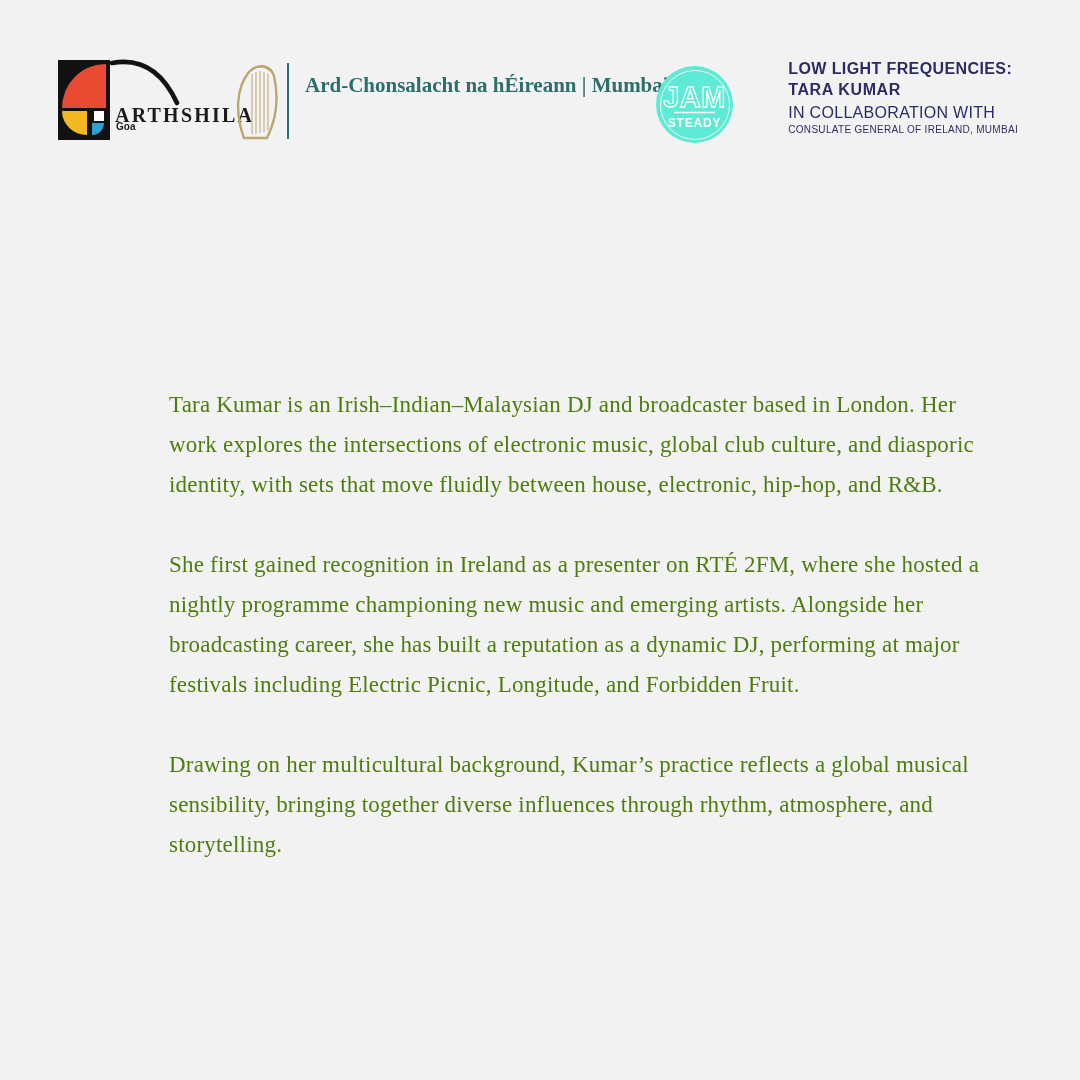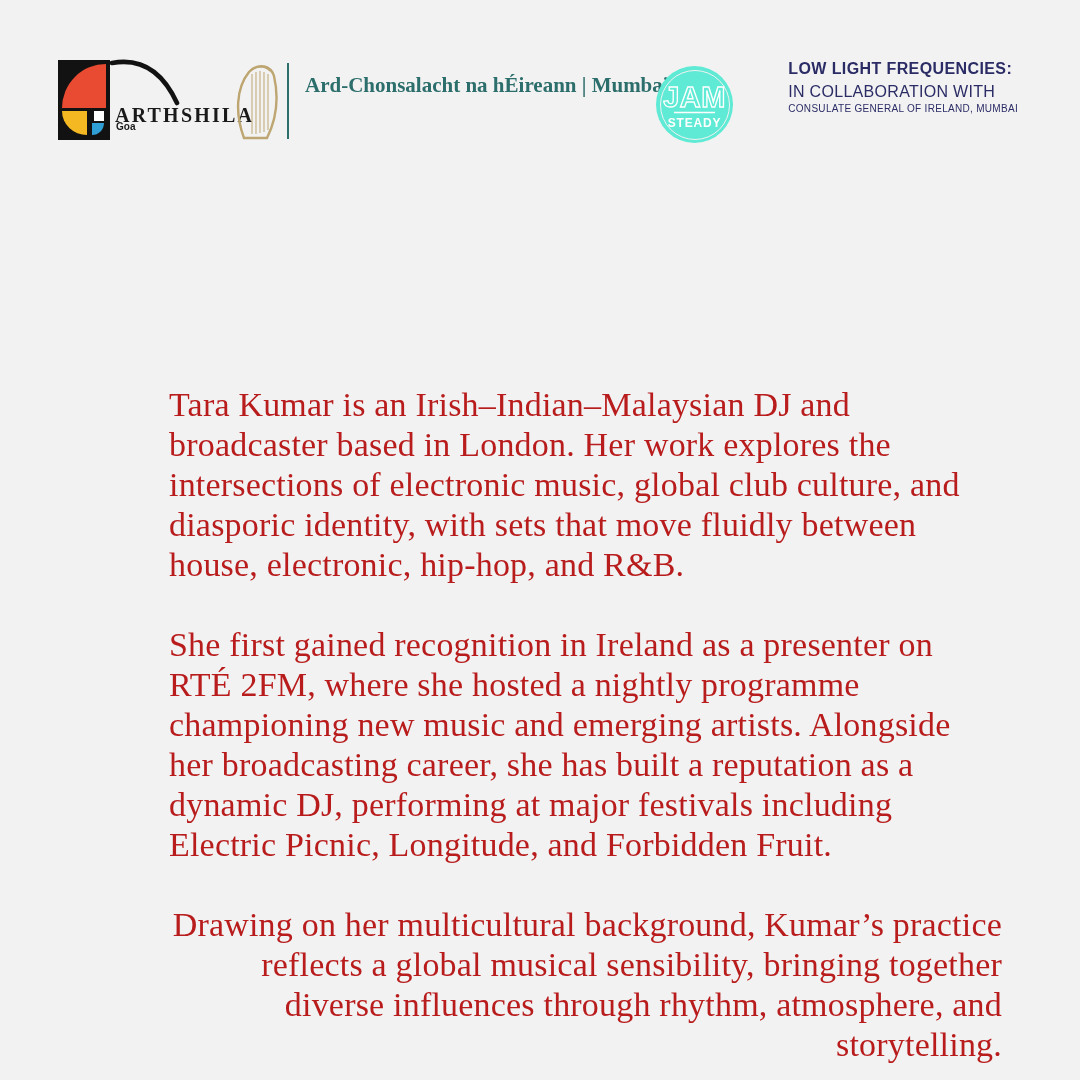--- a/index.html
+++ b/index.html
@@ -44,24 +44,24 @@
 
   
   .heading {
     position:absolute; left:63px; top:291px;
     font-family:"Liberation Serif", serif;
     font-weight:400; font-size:38px; color:#151515; letter-spacing:0.4px;
   }
   .body-copy { position:absolute; left:169px; top:385px; width:833px; }
   .body-copy p {
     font-family:"Liberation Serif", serif;
-    font-size:34px; line-height:40px; letter-spacing:0.2px;
-    color:#b91c1c; margin-bottom:40px;
+    font-size:23px; line-height:40px; letter-spacing:0.2px;
+    color:#4d7c0f; margin-bottom:40px;
   }
-  .body-copy p:last-child { margin-bottom:0;text-align:right; }
+  .body-copy p:last-child { margin-bottom:0; }
 </style>
 </head>
 <body>
 
 <div class="poster">
 
   <div>
     <div class="as-mark">
       <div class="as-red"></div>
       <div class="as-yellow"></div>
@@ -94,20 +94,21 @@
   <div class="jam">
     <svg width="77" height="77" viewBox="0 0 77 77">
       <text x="38.5" y="41" text-anchor="middle" font-family="Liberation Sans, sans-serif" font-weight="700" font-size="29" fill="none" stroke="#ffffff" stroke-width="1.3" letter-spacing="0.5">JAM</text>
       <line x1="18" y1="46.5" x2="59" y2="46.5" stroke="#ffffff" stroke-width="1.5"></line>
       <text x="38.5" y="61" text-anchor="middle" font-family="Liberation Sans, sans-serif" font-weight="700" font-size="12" fill="#ffffff" letter-spacing="0.8">STEADY</text>
     </svg>
   </div>
 
   <div class="event">
     <div class="t1">LOW LIGHT FREQUENCIES:</div>
+    <div class="t2">TARA KUMAR</div>
     <div class="t3">IN COLLABORATION WITH</div>
     <div class="t4">CONSULATE GENERAL OF IRELAND, MUMBAI</div>
   </div>
 
 
   <div class="body-copy">
     <p>Tara Kumar is an Irish–Indian–Malaysian DJ and broadcaster based in London. Her work explores the intersections of electronic music, global club culture, and diasporic identity, with sets that move fluidly between house, electronic, hip-hop, and R&amp;B.</p>
     <p>She first gained recognition in Ireland as a presenter on RTÉ 2FM, where she hosted a nightly programme championing new music and emerging artists. Alongside her broadcasting career, she has built a reputation as a dynamic DJ, performing at major festivals including Electric Picnic, Longitude, and Forbidden Fruit.</p>
     <p>Drawing on her multicultural background, Kumar’s practice reflects a global musical sensibility, bringing together diverse influences through rhythm, atmosphere, and storytelling.</p>
   </div>

